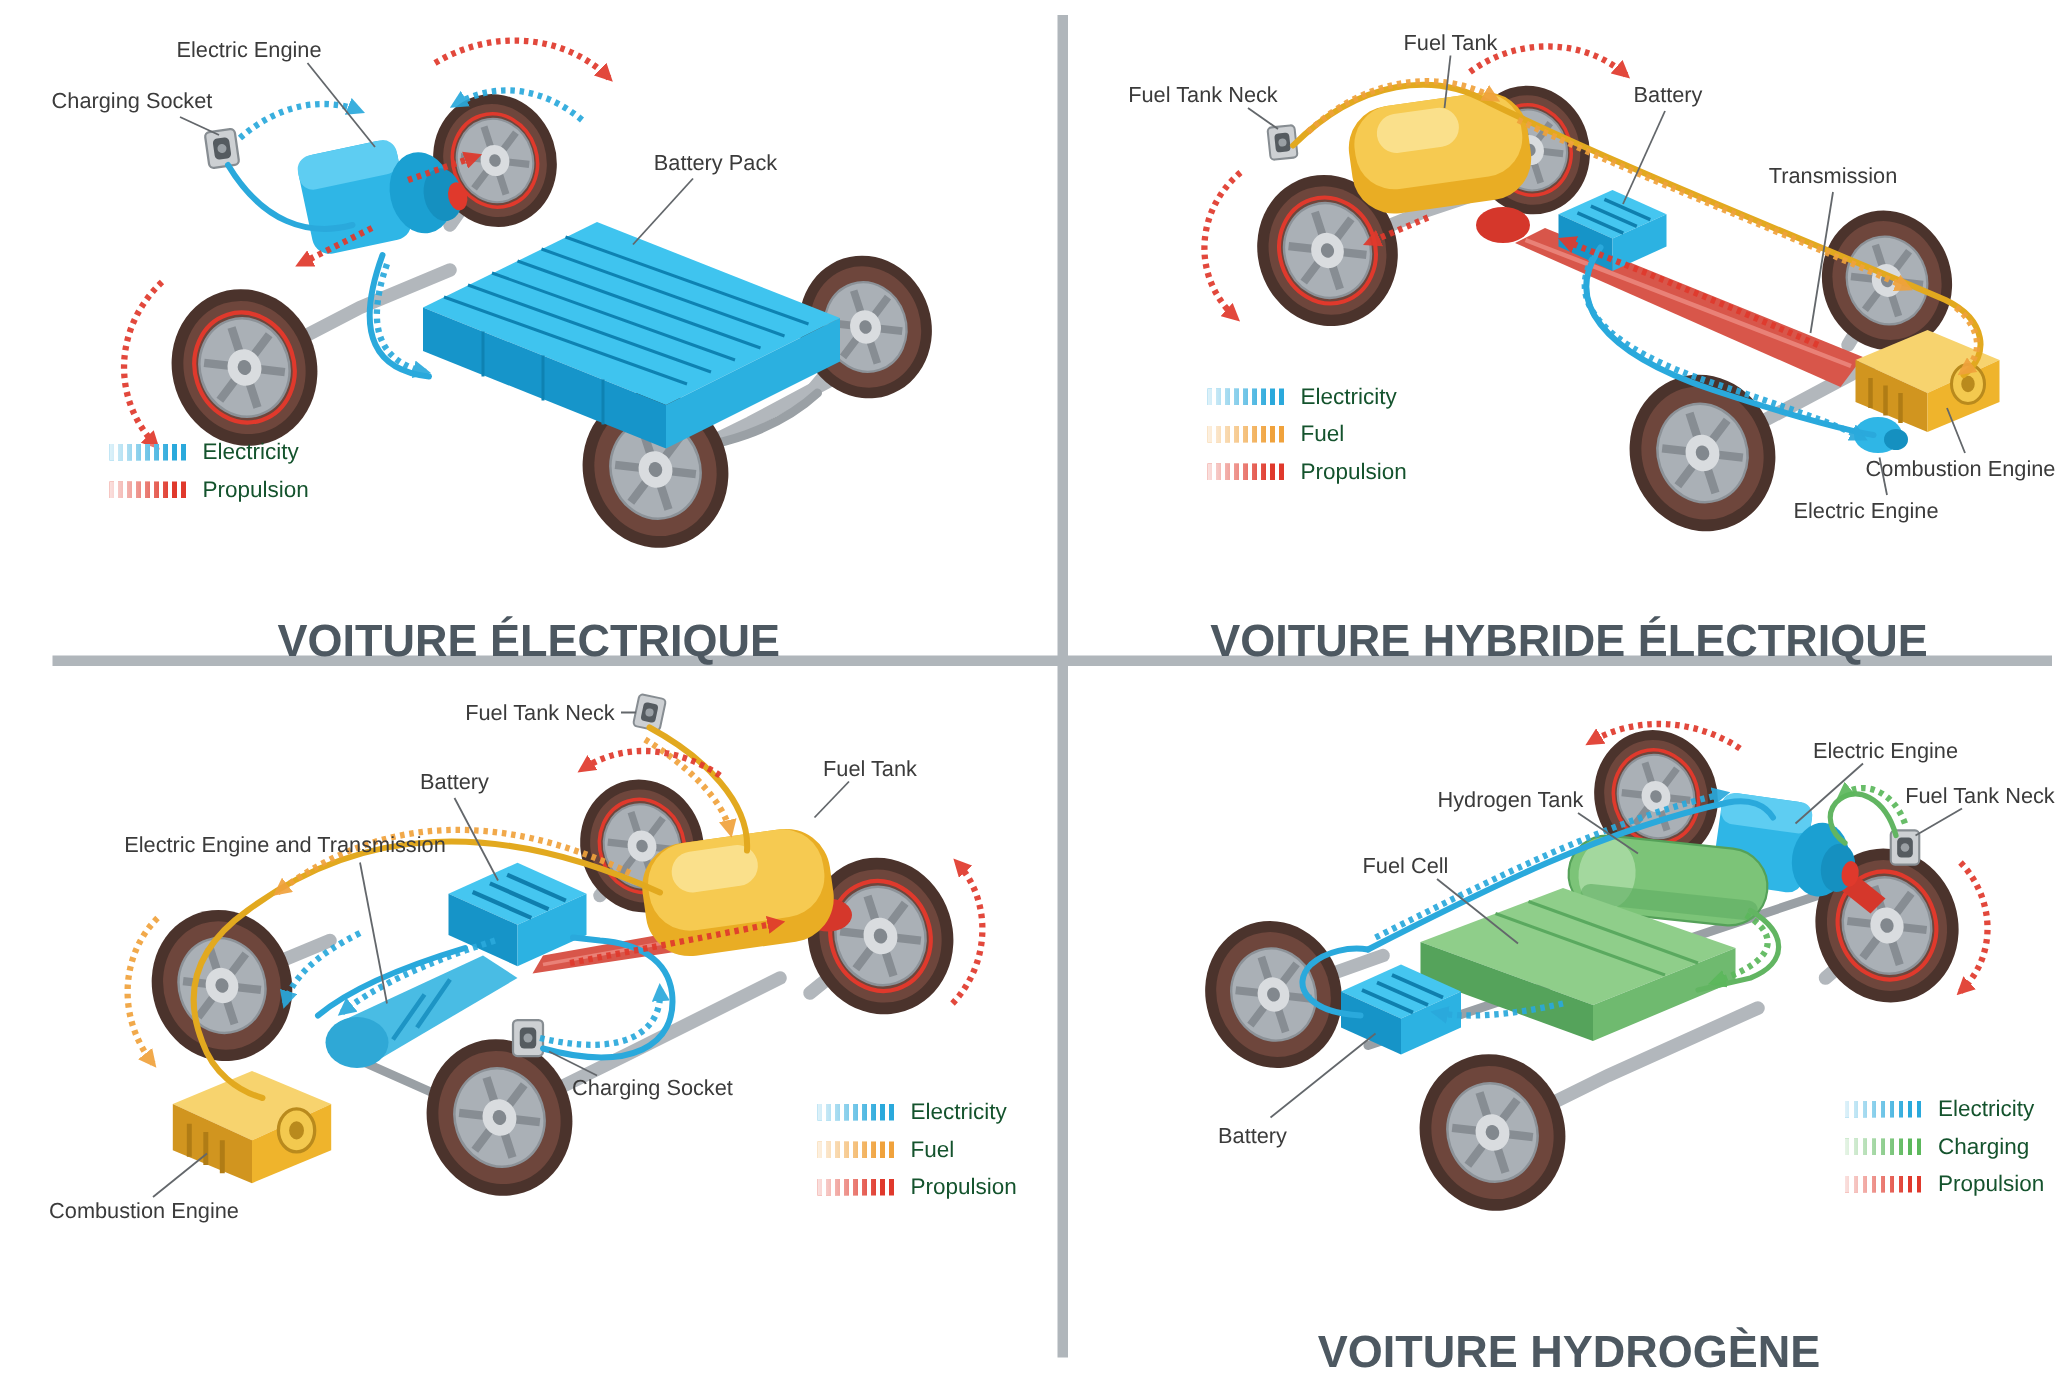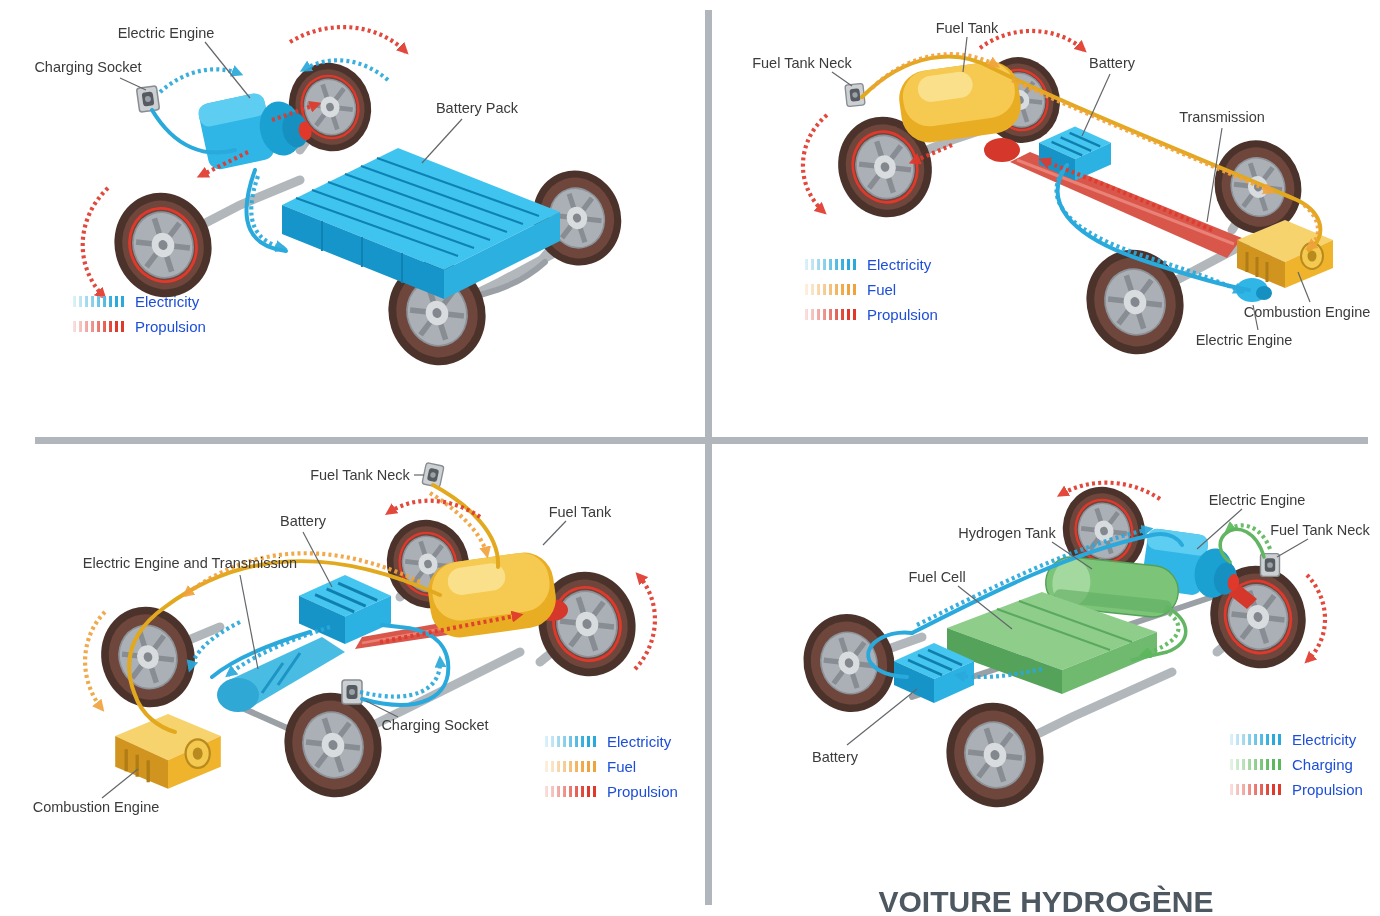--- a/index.html
+++ b/index.html
@@ -16,21 +16,21 @@
   .qtitle{position:absolute;left:0;right:0;text-align:center;font-weight:bold;color:#4d5861;white-space:nowrap;}
   .t-top{top:386px;font-size:30px;}
   .t-bot{top:413px;font-size:30px;}
   .t-long{font-size:28px;letter-spacing:-0.4px;}
   .legend{position:absolute;}
   .lrow{display:flex;align-items:center;height:25px;}
   .sw{width:52px;height:11px;margin-right:10px;flex:none;
       background-image:linear-gradient(90deg,rgba(255,255,255,.85),rgba(255,255,255,0) 80%),
       repeating-linear-gradient(90deg,var(--c) 0 3px,rgba(255,255,255,0) 3px 6px);}
   .sw-elec{--c:#2aa9dc;} .sw-fuel{--c:#f0a23c;} .sw-prop{--c:#e0392c;} .sw-hyd{--c:#5cb85c;}
-  .llabel{font-size:15px;color:#1d4ed8;}
+  .llabel{font-size:15px;color:#14532d;}
   svg text{font-family:"Liberation Sans","DejaVu Sans",sans-serif;font-size:14.5px;fill:#3b3b3b;}
   .leader{stroke:#63676b;stroke-width:1.2;fill:none;}
   .pipe{fill:none;stroke-linecap:round;}
   .flow{fill:none;stroke-width:4.2;stroke-dasharray:3 3.2;opacity:.92;}
   .chas{fill:none;stroke:#b2b7bc;stroke-width:9;stroke-linecap:round;}
   .chas2{fill:none;stroke:#9aa0a5;stroke-width:6;stroke-linecap:round;}
 </style>
 </head>
 <body>
 
@@ -185,20 +185,21 @@
     <div class="legend" style="left:73px;top:289px">
       <div class="lrow">
           <span class="sw sw-elec"></span>
           <span class="llabel">Electricity</span>
         </div>
       <div class="lrow">
           <span class="sw sw-prop"></span>
           <span class="llabel">Propulsion</span>
         </div>
     </div>
+    <h2 class="qtitle t-top">VOITURE ÉLECTRIQUE</h2>
   </section>
 
   <section class="quad q-tr">
     <svg class="illus" width="668" height="385" viewBox="0 0 668 385">
       <g>
         <path class="chas" d="M173,167 L240,140 L300,120"></path>
         <path class="chas" d="M308,100 L290,130"></path>
         <path class="chas" d="M423,302 L480,272 L540,240"></path>
         <path class="chas" d="M546,187 L520,230"></path>
       </g>
@@ -289,20 +290,21 @@
         </div>
       <div class="lrow">
           <span class="sw sw-fuel"></span>
           <span class="llabel">Fuel</span>
         </div>
       <div class="lrow">
           <span class="sw sw-prop"></span>
           <span class="llabel">Propulsion</span>
         </div>
     </div>
+    <h2 class="qtitle t-top">VOITURE HYBRIDE ÉLECTRIQUE</h2>
   </section>
 
   <section class="quad q-bl">
     <svg class="illus" width="705" height="410" viewBox="0 0 705 410">
       <g>
         <path class="chas" d="M148,210 L220,180"></path>
         <path class="chas" d="M428,117 L400,150"></path>
         <path class="chas" d="M587,177 L540,215"></path>
         <path class="chas" d="M333,298 L420,255 L520,205"></path>
         <path class="chas2" d="M240,260 L330,300"></path>

